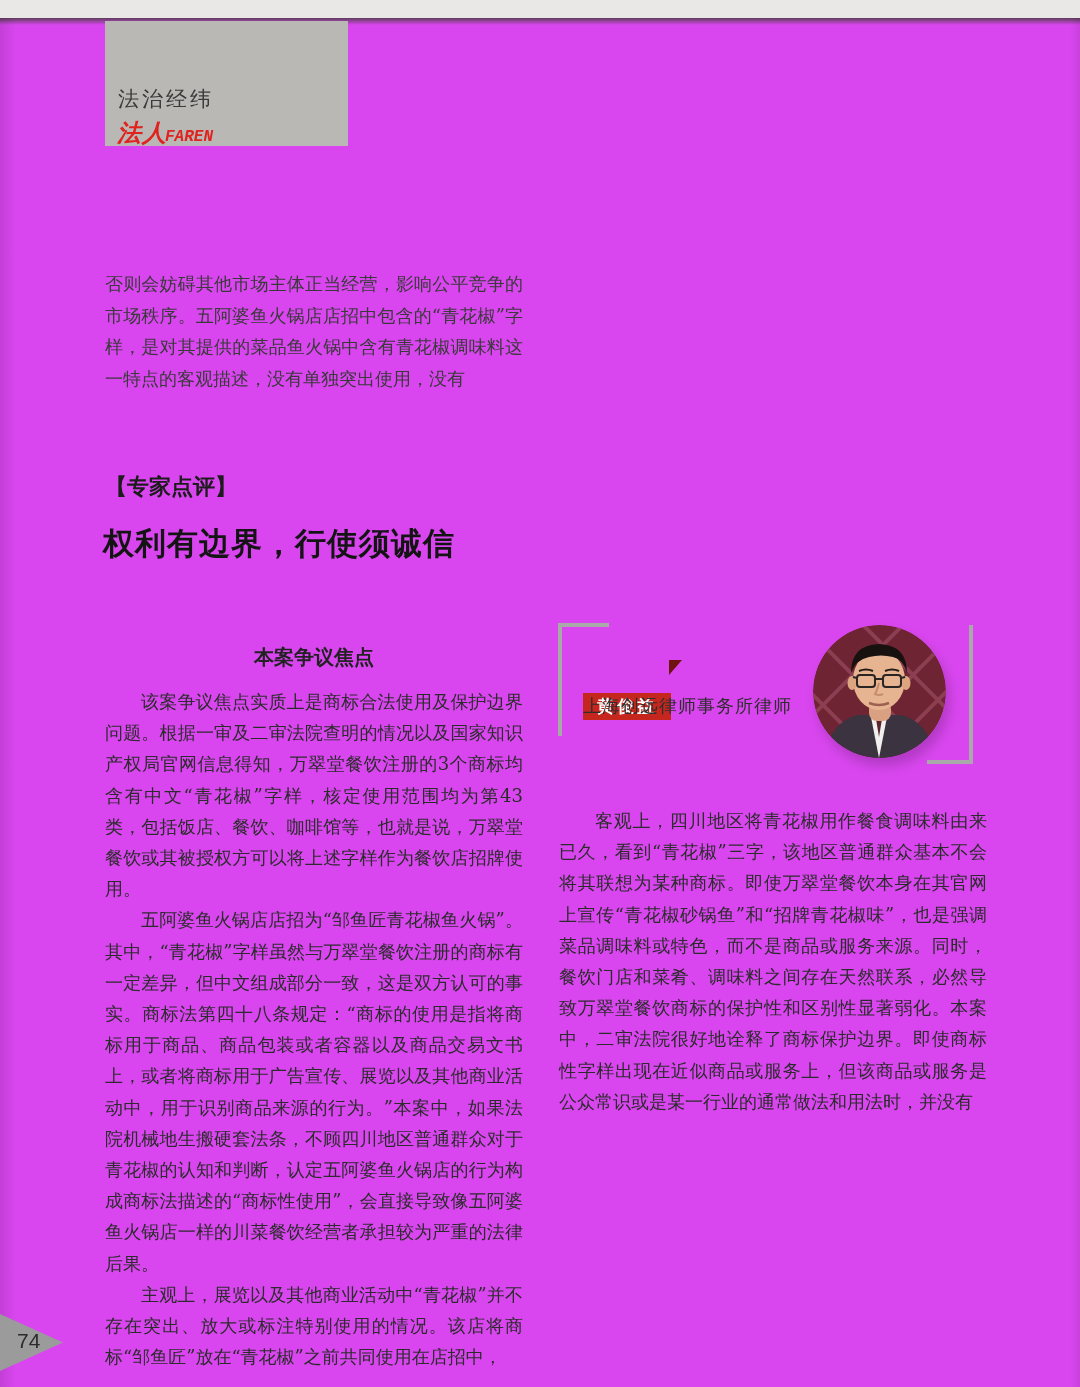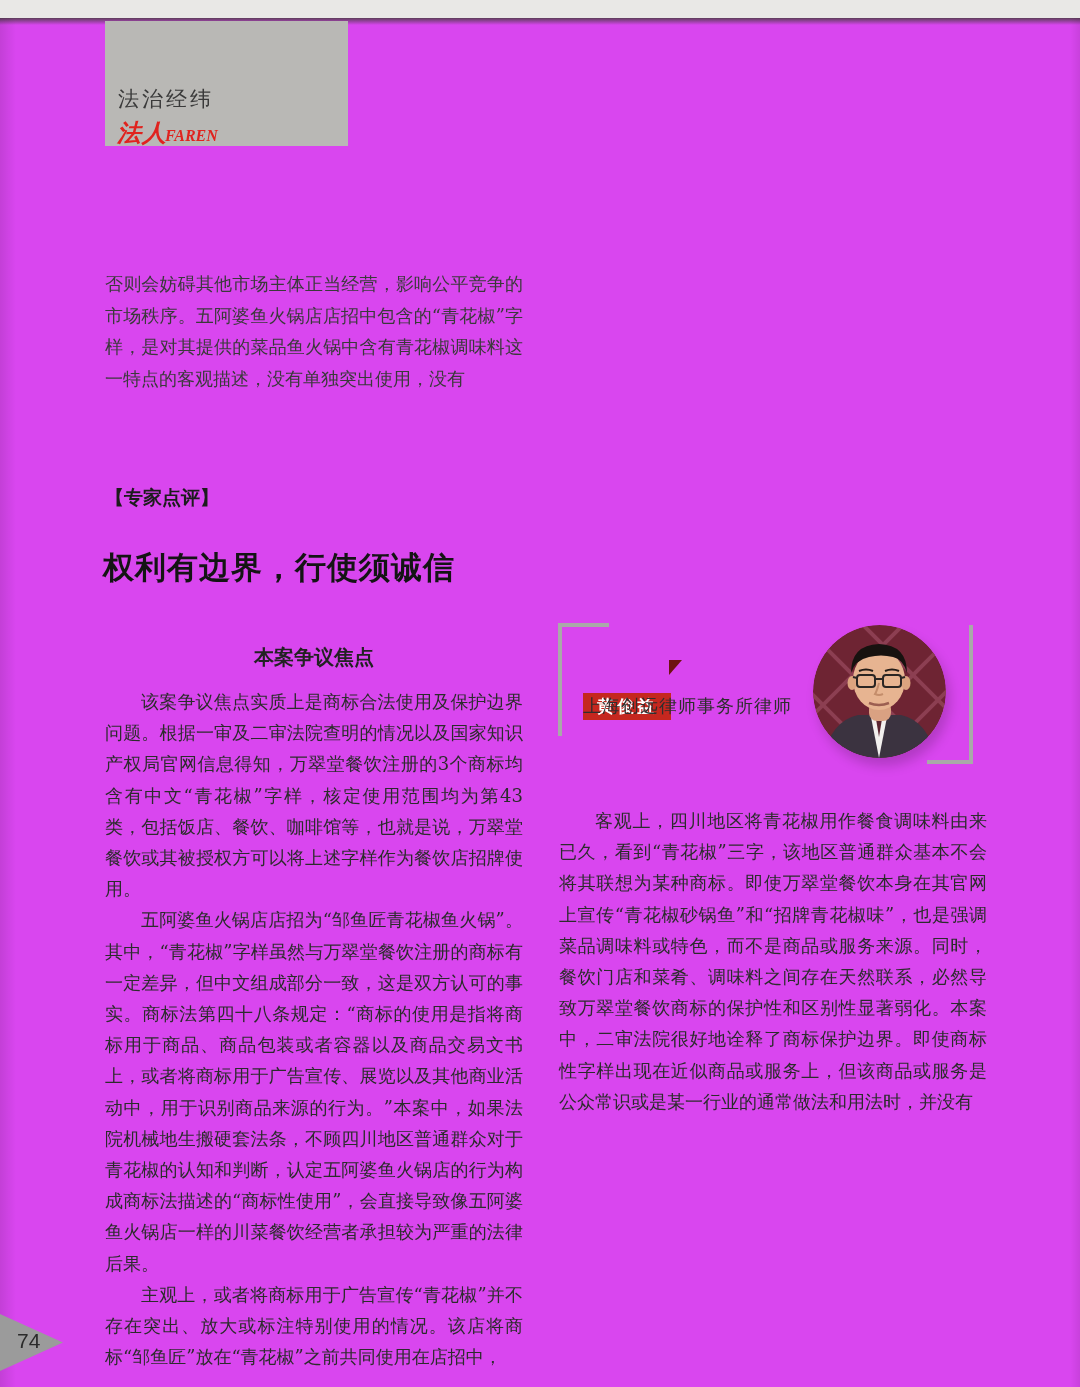--- a/index.html
+++ b/index.html
@@ -18,33 +18,33 @@
   .scan-bottom{position:absolute;left:0;bottom:0;width:100%;height:6px;
     background:linear-gradient(to top,rgba(0,0,0,.06),rgba(0,0,0,0));}
 
   
   .banner{position:absolute;left:105px;top:3px;width:243px;height:125px;background:#b9b8b5;}
   .banner-section{position:absolute;left:13px;top:64px;font-family:"Liberation Sans",sans-serif;
     font-size:21px;color:#3a3a3a;letter-spacing:3px;}
   .banner-logo{position:absolute;left:12px;top:96px;white-space:nowrap;}
   .logo-cn{font-family:Liberation Sans, sans-serif;font-weight:bold;font-style:italic;
     font-size:24px;color:#e0231e;letter-spacing:1px;}
-  .logo-en{font-family:Liberation Serif, serif;font-weight:bold;font-style:italic;
+  .logo-en{font-family:Liberation Mono, monospace;font-weight:bold;font-style:italic;
     font-size:16px;color:#e0231e;margin-left:-2px;letter-spacing:0px;}
 
   
   .intro{position:absolute;top:250px;font-size:18px;line-height:31.5px;
     text-align:justify;color:#3a3a3a;}
   .intro.left{left:105px;width:418px;}
   .intro.right{left:559px;width:428px;}
 
   
-  .kicker{position:absolute;left:105px;top:467px;font-family:Liberation Mono, monospace;
-    font-weight:bold;font-size:19px;color:#1c1c1c;}
-  .big-title{position:absolute;left:103px;top:529px;font-family:"Liberation Sans",sans-serif;
+  .kicker{position:absolute;left:105px;top:454px;font-family:Liberation Mono, monospace;
+    font-weight:bold;font-size:22px;color:#1c1c1c;}
+  .big-title{position:absolute;left:103px;top:505px;font-family:"Liberation Sans",sans-serif;
     font-weight:bold;font-size:31px;color:#141414;letter-spacing:1px;}
 
   
   .brk{position:absolute;background:#a9a9a9;}
   .brk-tl-h{left:558px;top:605px;width:51px;height:4px;}
   .brk-tl-v{left:558px;top:605px;width:4px;height:113px;}
   .brk-br-v{left:969px;top:607px;width:4px;height:139px;}
   .brk-br-h{left:927px;top:742px;width:46px;height:4px;}
   .badge{position:absolute;left:583px;top:675px;width:88px;height:27px;background:#c5271f;
     display:flex;align-items:center;justify-content:center;}
@@ -150,21 +150,21 @@
         <path d="M66 58 Q64 66 62 69 Q66 71 70 69" stroke="#c48d6b" stroke-width="2" fill="none"></path>
         <path d="M56 78 Q66 82 76 78" stroke="#9c5f51" stroke-width="2.5" fill="none"></path>
       </g>
     </svg>
   </div>
 
   <div class="focus-heading">本案争议焦点</div>
   <div class="body-col focus-body">
     <p>该案争议焦点实质上是商标合法使用及保护边界问题。根据一审及二审法院查明的情况以及国家知识产权局官网信息得知，万翠堂餐饮注册的3个商标均含有中文“青花椒”字样，核定使用范围均为第43类，包括饭店、餐饮、咖啡馆等，也就是说，万翠堂餐饮或其被授权方可以将上述字样作为餐饮店招牌使用。</p>
     <p>五阿婆鱼火锅店店招为“邹鱼匠青花椒鱼火锅”。其中，“青花椒”字样虽然与万翠堂餐饮注册的商标有一定差异，但中文组成部分一致，这是双方认可的事实。商标法第四十八条规定：“商标的使用是指将商标用于商品、商品包装或者容器以及商品交易文书上，或者将商标用于广告宣传、展览以及其他商业活动中，用于识别商品来源的行为。”本案中，如果法院机械地生搬硬套法条，不顾四川地区普通群众对于青花椒的认知和判断，认定五阿婆鱼火锅店的行为构成商标法描述的“商标性使用”，会直接导致像五阿婆鱼火锅店一样的川菜餐饮经营者承担较为严重的法律后果。</p>
-    <p>主观上，或者将商标用于广告宣传“青花椒”并不存在突出、放大或标注特别使用的情况。该店将商标“邹鱼匠”放在“青花椒”之前共同使用在店招中，</p>
+    <p>主观上，展览以及其他商业活动中“青花椒”并不存在突出、放大或标注特别使用的情况。该店将商标“邹鱼匠”放在“青花椒”之前共同使用在店招中，</p>
   </div>
 
   <div class="body-col right-body">
     <p>客观上，四川地区将青花椒用作餐食调味料由来已久，看到“青花椒”三字，该地区普通群众基本不会将其联想为某种商标。即使万翠堂餐饮本身在其官网上宣传“青花椒砂锅鱼”和“招牌青花椒味”，也是强调菜品调味料或特色，而不是商品或服务来源。同时，餐饮门店和菜肴、调味料之间存在天然联系，必然导致万翠堂餐饮商标的保护性和区别性显著弱化。本案中，二审法院很好地诠释了商标保护边界。即使商标性字样出现在近似商品或服务上，但该商品或服务是公众常识或是某一行业的通常做法和用法时，并没有</p>
   </div>
 
   <div class="page-arrow"></div>
   <div class="page-num">74</div>
 </div>
 

